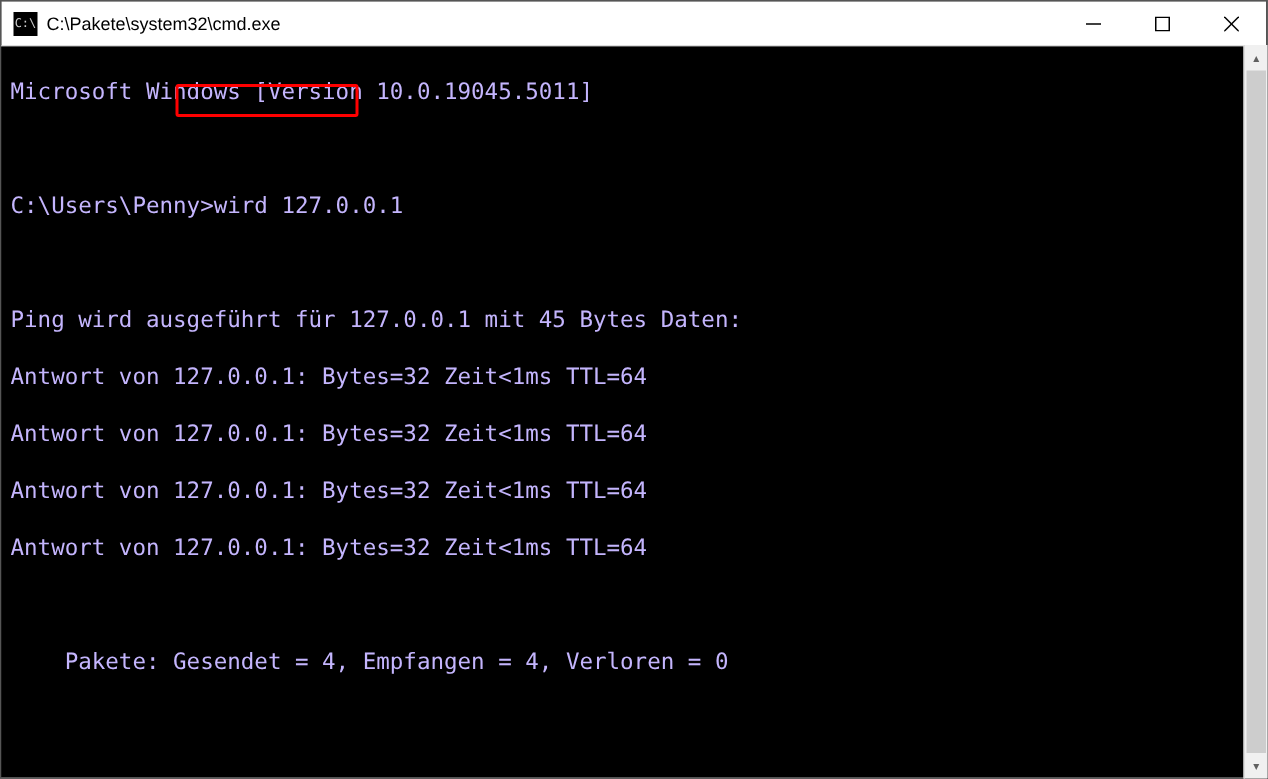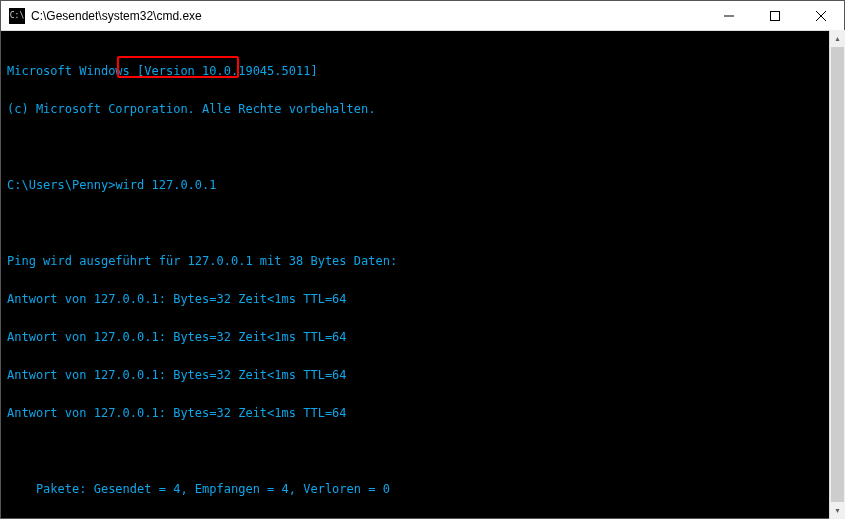--- a/index.html
+++ b/index.html
@@ -65,25 +65,25 @@
       cursor: default;
       color: #000;
     }
     .win-btn svg {
       width: 10px;
       height: 10px;
     }
     .terminal {
       flex: 1;
       background: #000;
-      color: #0ea5e9;
+      color: #c4b5fd;
       font-family: "SimSun", "NSimSun", "Consolas", monospace;
-      font-size: 12px;
+      font-size: 15px;
       line-height: 19px;
-      padding: 12px 0 0 6px;
+      padding: 2px 0 0 6px;
       white-space: pre;
       overflow: hidden;
       position: relative;
     }
     .scrollbar {
       position: absolute;
       right: 0;
       top: 30px;
       bottom: 0;
       width: 16px;
@@ -125,21 +125,21 @@
     }
   </style>
 </head>
 <body>
 
 <div class="window">
   <div class="titlebar">
     <div class="titlebar-icon">
       <span class="titlebar-icon-inner">C:\</span>
     </div>
-    <div class="titlebar-title">C:\Gesendet\system32\cmd.exe</div>
+    <div class="titlebar-title">C:\Pakete\system32\cmd.exe</div>
     <div class="window-controls">
       <div class="win-btn">
         <svg viewBox="0 0 10 10">
             <line x1="0" y1="5" x2="10" y2="5" stroke="currentColor" stroke-width="1"></line>
           </svg>
       </div>
       <div class="win-btn">
         <svg viewBox="0 0 10 10">
             <rect x="0.5" y="0.5" width="9" height="9" fill="none" stroke="currentColor" stroke-width="1"></rect>
           </svg>
@@ -148,25 +148,24 @@
         <svg viewBox="0 0 10 10">
             <line x1="0" y1="0" x2="10" y2="10" stroke="currentColor" stroke-width="1"></line>
             <line x1="10" y1="0" x2="0" y2="10" stroke="currentColor" stroke-width="1"></line>
           </svg>
       </div>
     </div>
   </div>
 
   <div class="terminal">
 <span class="line">Microsoft Windows [Version 10.0.19045.5011]</span>
-<span class="line">(c) Microsoft Corporation. Alle Rechte vorbehalten.</span>
 <div class="blank"></div>
 <span class="line"><span>C:\Users\Penny&gt;</span><span>wird 127.0.0.1</span></span>
 <div class="blank"></div>
-<span class="line">Ping wird ausgeführt für 127.0.0.1 mit 38 Bytes Daten:</span>
+<span class="line">Ping wird ausgeführt für 127.0.0.1 mit 45 Bytes Daten:</span>
 <span class="line">Antwort von 127.0.0.1: Bytes=32 Zeit&lt;1ms TTL=64</span>
 <span class="line">Antwort von 127.0.0.1: Bytes=32 Zeit&lt;1ms TTL=64</span>
 <span class="line">Antwort von 127.0.0.1: Bytes=32 Zeit&lt;1ms TTL=64</span>
 <span class="line">Antwort von 127.0.0.1: Bytes=32 Zeit&lt;1ms TTL=64</span>
 <div class="blank"></div>
 <span class="line">    Pakete: Gesendet = 4, Empfangen = 4, Verloren = 0</span>
 
 
 
 

